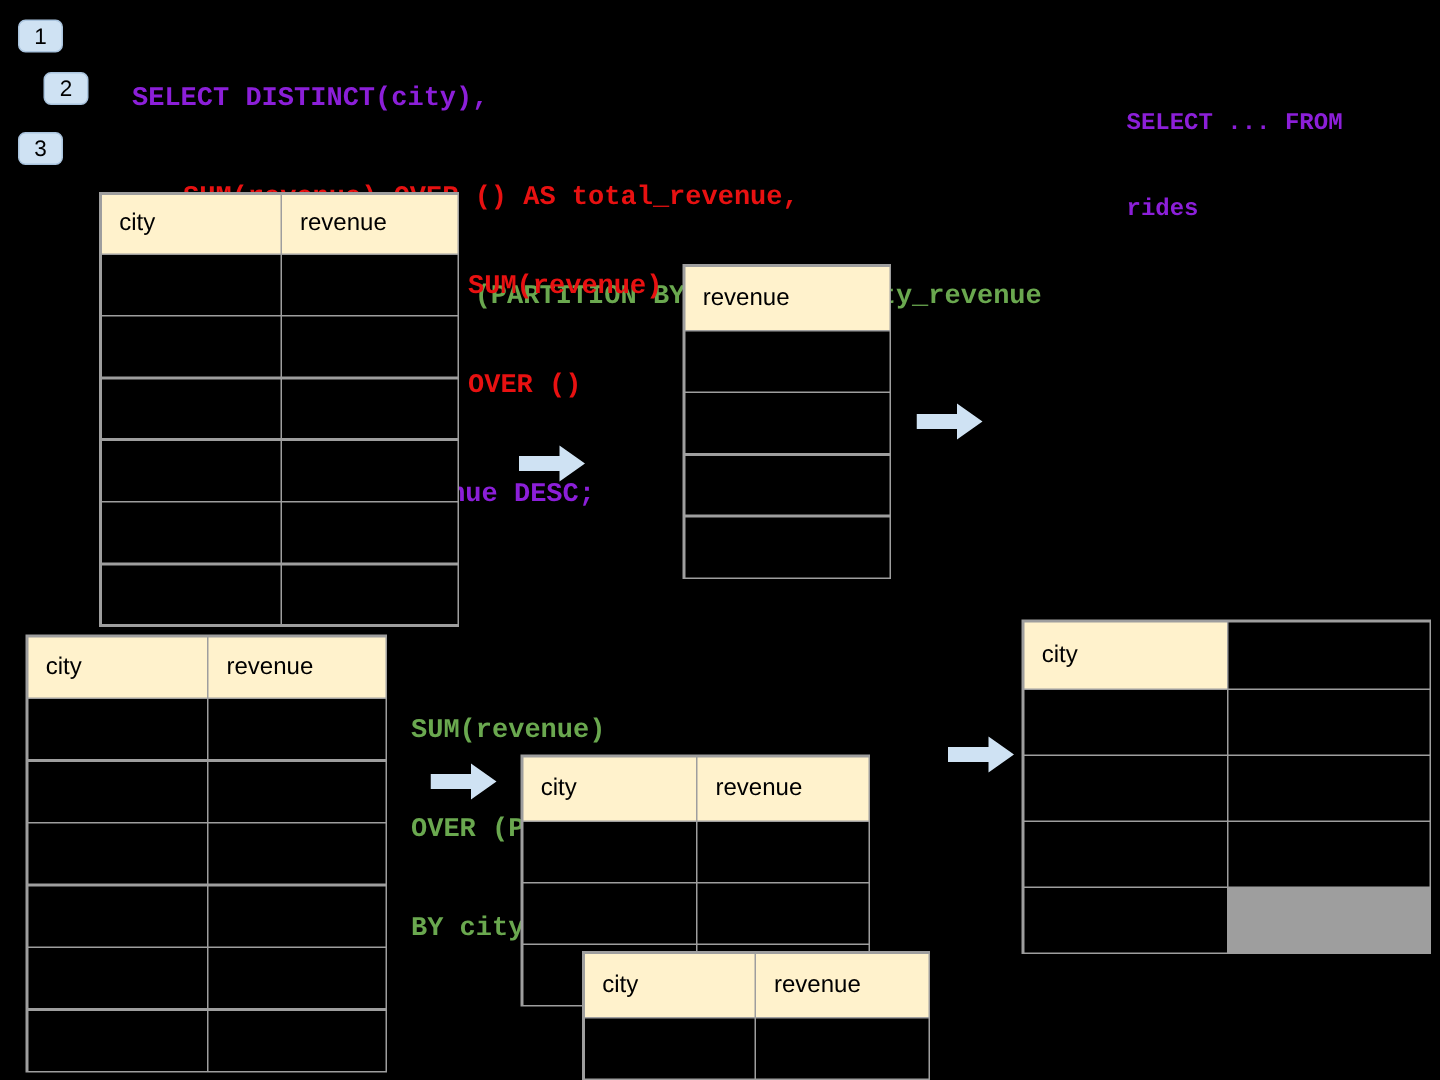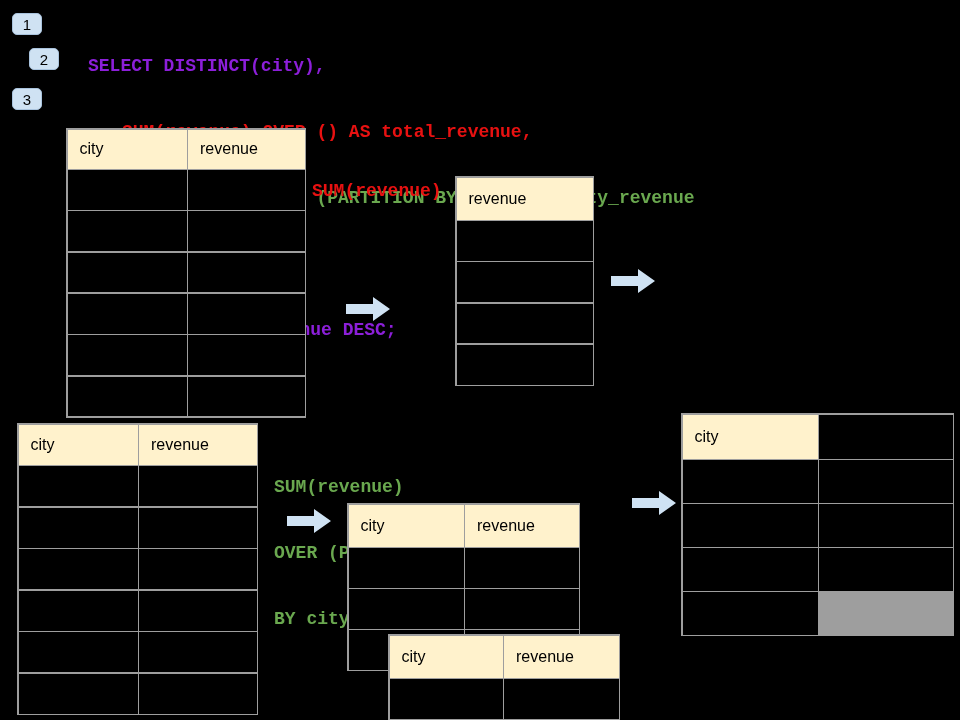--- a/index.html
+++ b/index.html
@@ -77,23 +77,28 @@
   <div class="badge" style="left:12px; top:88px;">3</div>
 
   <div class="code">
     <div class="code-line c-purple">SELECT DISTINCT(city),</div>
     <div class="code-line c-red ind-sum">SUM(revenue) OVER () AS total_revenue,</div>
     <div class="code-line c-green ind-sum">SUM(revenue) OVER (PARTITION BY city) as city_revenue</div>
     <div class="code-line c-purple ind-from">FROM rides</div>
     <div class="code-line c-purple ind-from">ORDER by city_revenue DESC;</div>
   </div>
 
+  <div class="note">
+    <div>SELECT ... FROM</div>
+    <div>rides</div>
+  </div>
 
   <div class="lbl lbl-total">
     <div>SUM(revenue)</div>
+    <div>OVER ()</div>
   </div>
 
   <div class="lbl lbl-part">
     <div>SUM(revenue)</div>
     <div>OVER (PARTITION</div>
     <div>BY city)</div>
   </div>
 
   <div class="tbl" style="left:66px; top:128px; width:240px; height:290px; grid-template-columns:119px 1fr; grid-template-rows:39px repeat(6,1fr);">
       <div class="th">city</div>

